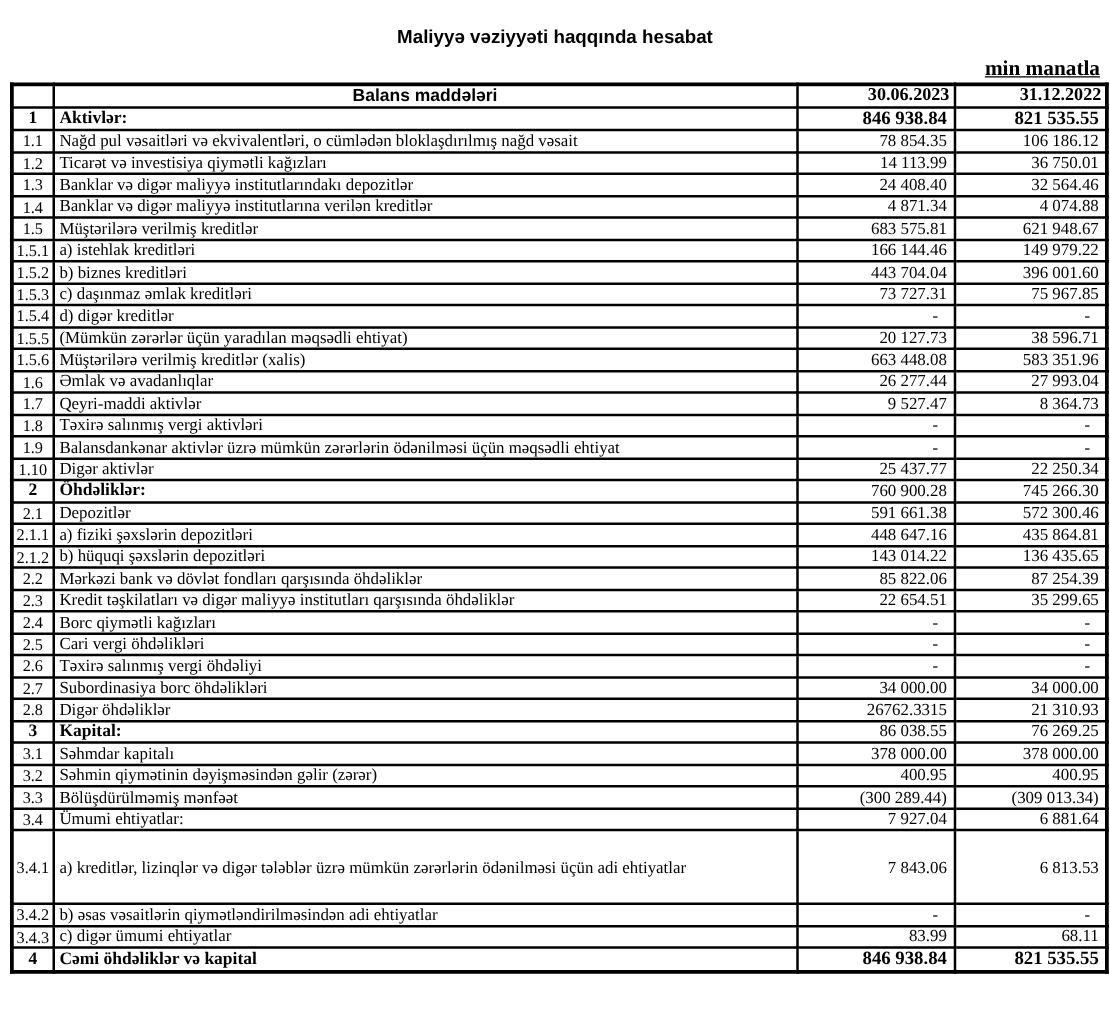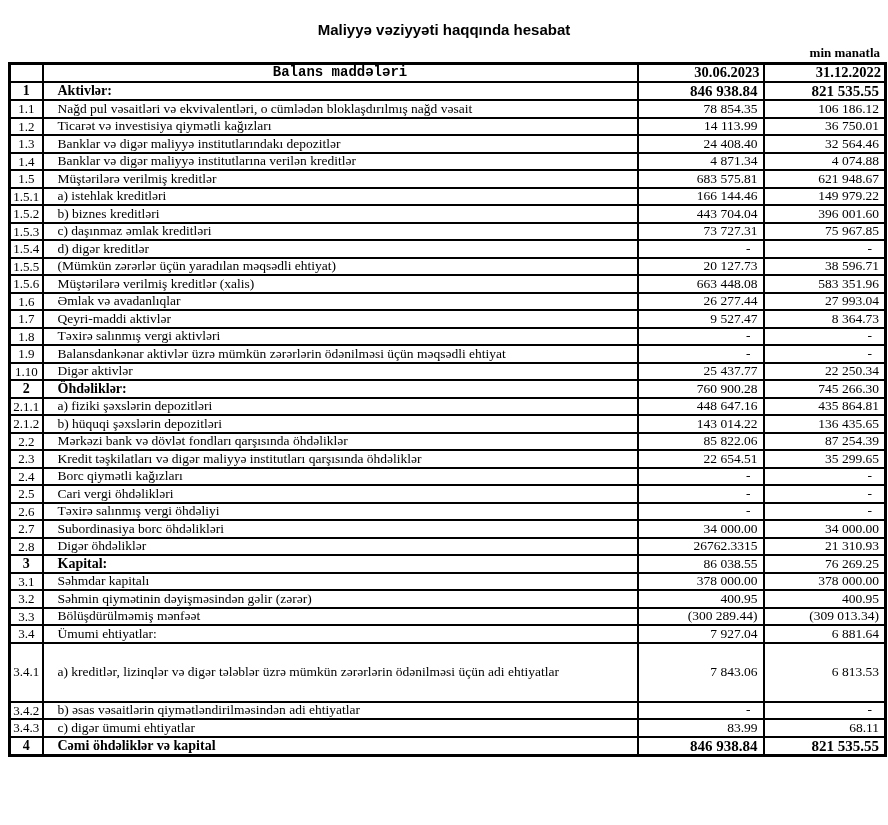--- a/index.html
+++ b/index.html
@@ -18,22 +18,23 @@
     font-size: 15px;
     padding-top: 21px;
     margin: 0 0 0 0;
   }
   .unit-note {
     width: 876px;
     margin: 7px 4px 1px 8px;
     text-align: right;
     font-family: "Liberation Serif", serif;
     font-weight: bold;
-    font-size: 13px;
+    font-size: 17px;
     padding-right: 4px;
+    text-decoration: underline;
   }
   table.balance {
     border-collapse: collapse;
     table-layout: fixed;
     width: 876px;
     margin-left: 8px;
     border: 3px solid #000;
   }
   col.c-num  { width: 33px; }
   col.c-lbl  { width: 595px; }
@@ -44,34 +45,34 @@
     padding: 0 3px;
     height: 17.5px;
     font-size: 13.5px;
     line-height: 1.1;
     overflow: hidden;
     white-space: nowrap;
   }
   thead th { height: 18px; }
   th.h-num { border-right: 2px solid #000; }
   th.h-lbl {
-    font-family: Liberation Mono, monospace;
+    font-family: Liberation Sans, sans-serif;
     font-weight: bold;
     font-size: 14px;
     text-align: center;
     margin-top: 28px;
   }
   th.h-date {
     font-family: "Liberation Serif", serif;
     font-weight: bold;
     font-size: 14.5px;
     text-align: right;
   }
   td.num { text-align: center; font-size: 13px; padding: 0 1px; }
-  td.lbl { text-align: left; padding-left: 14px; }
+  td.lbl { text-align: left; padding-left: 4px; }
   td.val { text-align: right; padding-right: 5px; }
   td.val.dash { padding-right: 12px; }
   tr.section td.num, tr.section td.lbl { font-weight: bold; font-size: 14px; }
   tr.boldvals td.val { font-weight: bold; font-size: 15px; margin-left: 43px; }
   tr.tall td { height: 59px; white-space: normal; }
 </style>
 </head>
 <body>
 
 <div class="page-title">Maliyyə vəziyyəti haqqında hesabat</div>
@@ -195,20 +196,26 @@
         <td class="val">25 437.77</td>
         <td class="val">22 250.34</td>
       </tr>
       <tr class="section">
         <td class="num">2</td>
         <td class="lbl">Öhdəliklər:</td>
         <td class="val">760 900.28</td>
         <td class="val">745 266.30</td>
       </tr>
       <tr>
+        <td class="num">2.1</td>
+        <td class="lbl">Depozitlər</td>
+        <td class="val">591 661.38</td>
+        <td class="val">572 300.46</td>
+      </tr>
+      <tr>
         <td class="num">2.1.1</td>
         <td class="lbl">a) fiziki şəxslərin depozitləri</td>
         <td class="val">448 647.16</td>
         <td class="val">435 864.81</td>
       </tr>
       <tr>
         <td class="num">2.1.2</td>
         <td class="lbl">b) hüquqi şəxslərin depozitləri</td>
         <td class="val">143 014.22</td>
         <td class="val">136 435.65</td>

